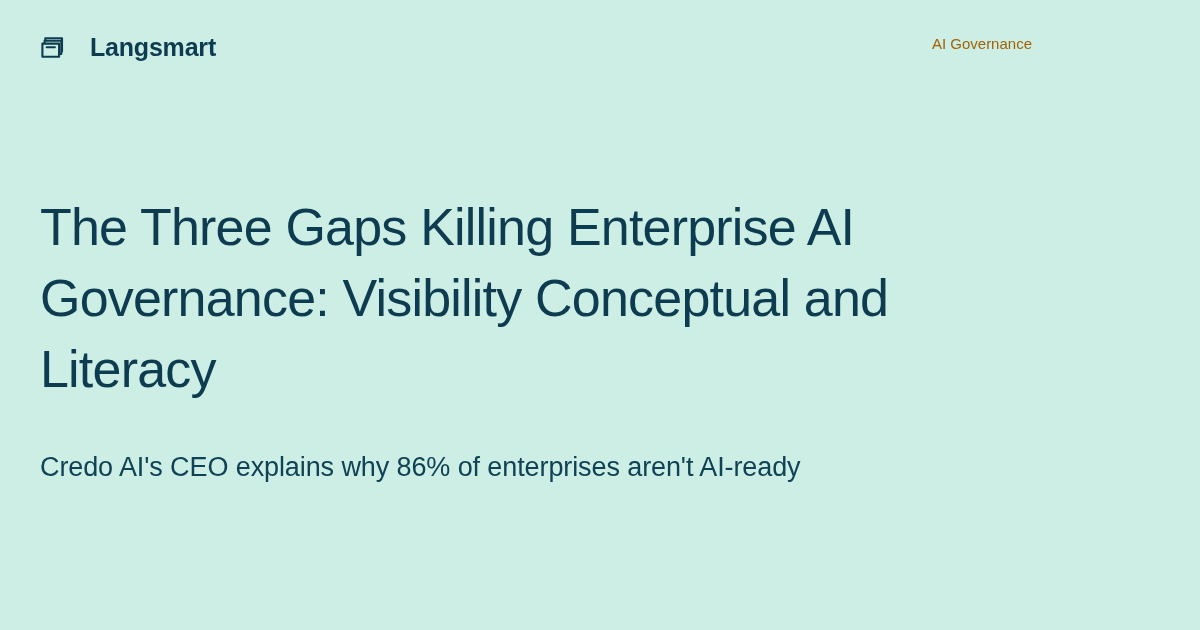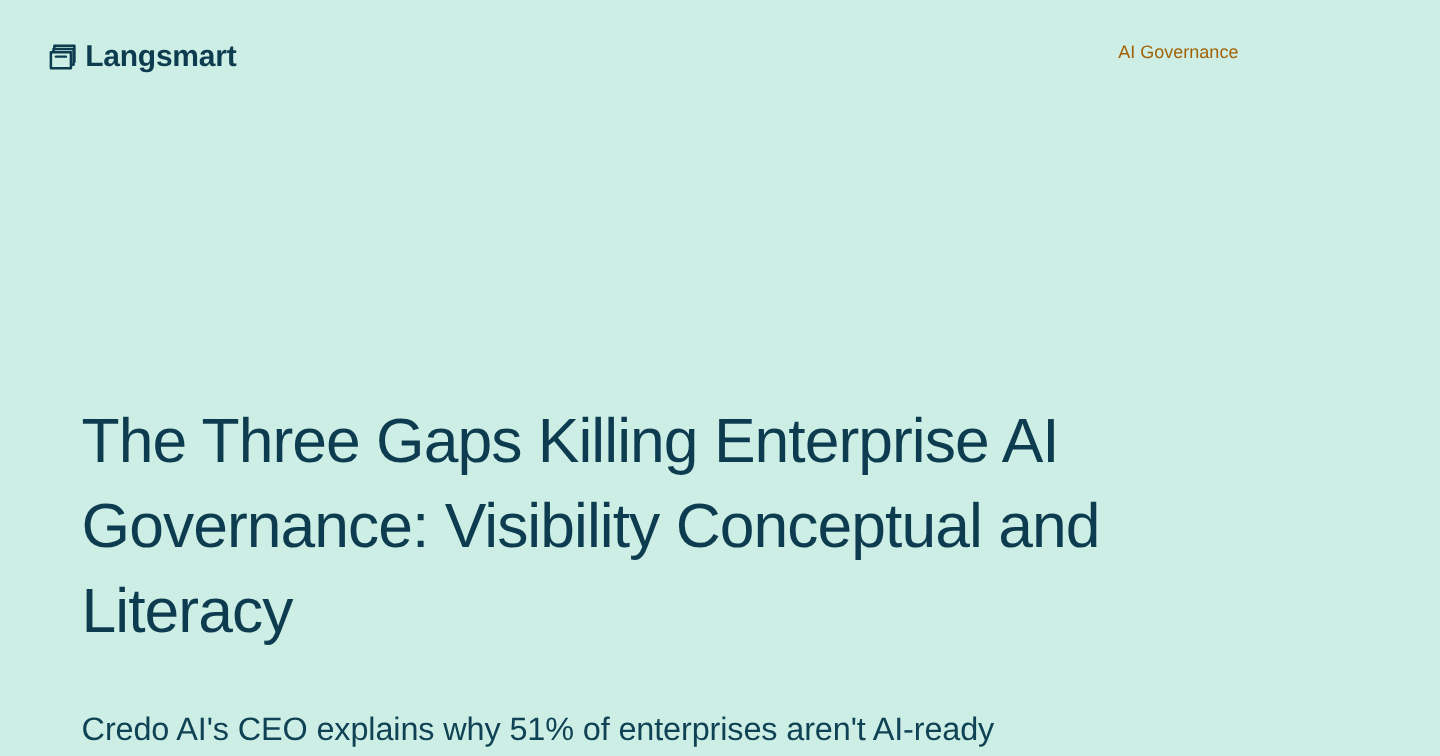--- a/index.html
+++ b/index.html
@@ -29,21 +29,21 @@
     width: 100%;
     padding: 28px 168px 0 40px;
     height: 76px;
     display: flex;
     align-items: flex-start;
     justify-content: space-between;
   }
   .brand {
     display: flex;
     align-items: center;
-    gap: 5px;
+    gap: 24px;
     height: 38px;
   }
   .brand-icon {
     width: 26px;
     height: 26px;
     display: block;
     flex: 0 0 auto;
   }
   .brand-name {
     font-size: 25px;
@@ -62,22 +62,21 @@
     white-space: nowrap;
   }
 
   
   .main {
     box-sizing: border-box;
     flex: 1 1 auto;
     padding: 0 40px;
     display: flex;
     flex-direction: column;
-    justify-content: flex-end;
-    margin-left: 28px;
+    justify-content: center;
   }
   .content {
     width: 880px;
     margin-top: -26px;
   }
   .headline {
     margin: 0;
     font-size: 52px;
     font-weight: 400;
     line-height: 71px;
@@ -114,17 +113,17 @@
       <span class="brand-name">Langsmart</span>
     </div>
 
     <div class="category">AI Governance</div>
 
   </div>
 
   <div class="main">
     <div class="content">
       <h1 class="headline">The Three Gaps Killing Enterprise AI Governance: Visibility Conceptual and Literacy</h1>
-      <p class="subtitle">Credo AI's CEO explains why 51% of enterprises aren't AI-ready</p>
+      <p class="subtitle">Credo AI's CEO explains why 86% of enterprises aren't AI-ready</p>
     </div>
   </div>
 
 </div>
 
 </body></html>

